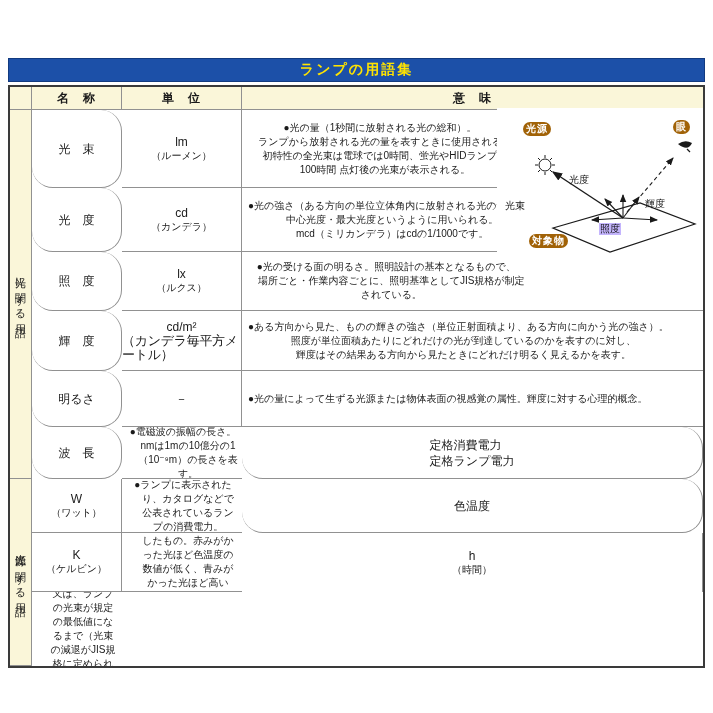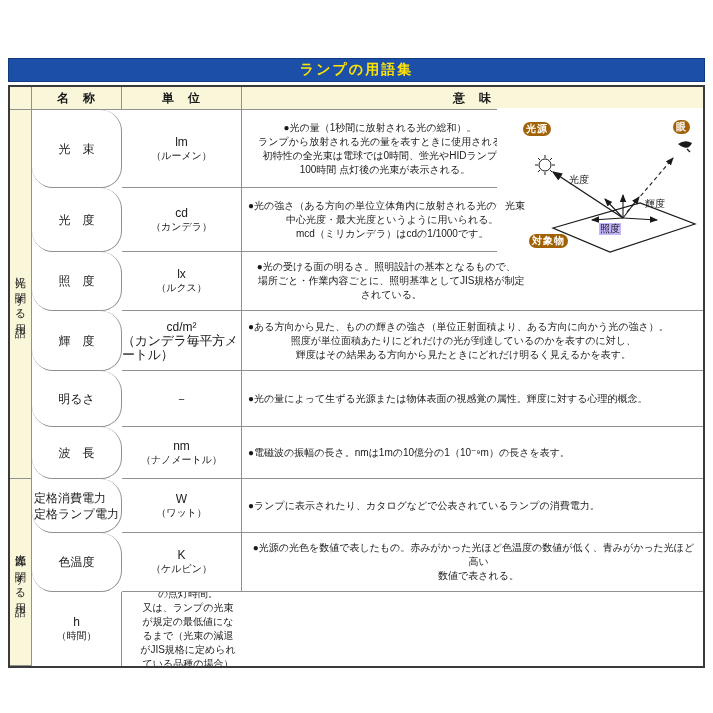--- a/index.html
+++ b/index.html
@@ -98,24 +98,20 @@
 輝度はその結果ある方向から見たときにどれだけ明るく見えるかを表す。</div>
 
     <div class="cell name">明るさ</div>
     <div class="cell unit">
       <span class="sym">－</span>
       <span class="read"></span>
     </div>
     <div class="cell meaning c-last">●光の量によって生ずる光源または物体表面の視感覚の属性。輝度に対する心理的概念。</div>
 
     <div class="cell name">波　長</div>
-    <div class="cell unit">
-      <span class="sym">nm</span>
-      <span class="read">（ナノメートル）</span>
-    </div>
     <div class="cell meaning c-last">●電磁波の振幅の長さ。nmは1mの10億分の1（10⁻⁹m）の長さを表す。</div>
 
     <div class="cell group g2">
       <span class="vtext">光源に関する用語</span>
     </div>
 
     <div class="cell name">定格消費電力
 定格ランプ電力</div>
     <div class="cell unit">
       <span class="sym">W</span>

